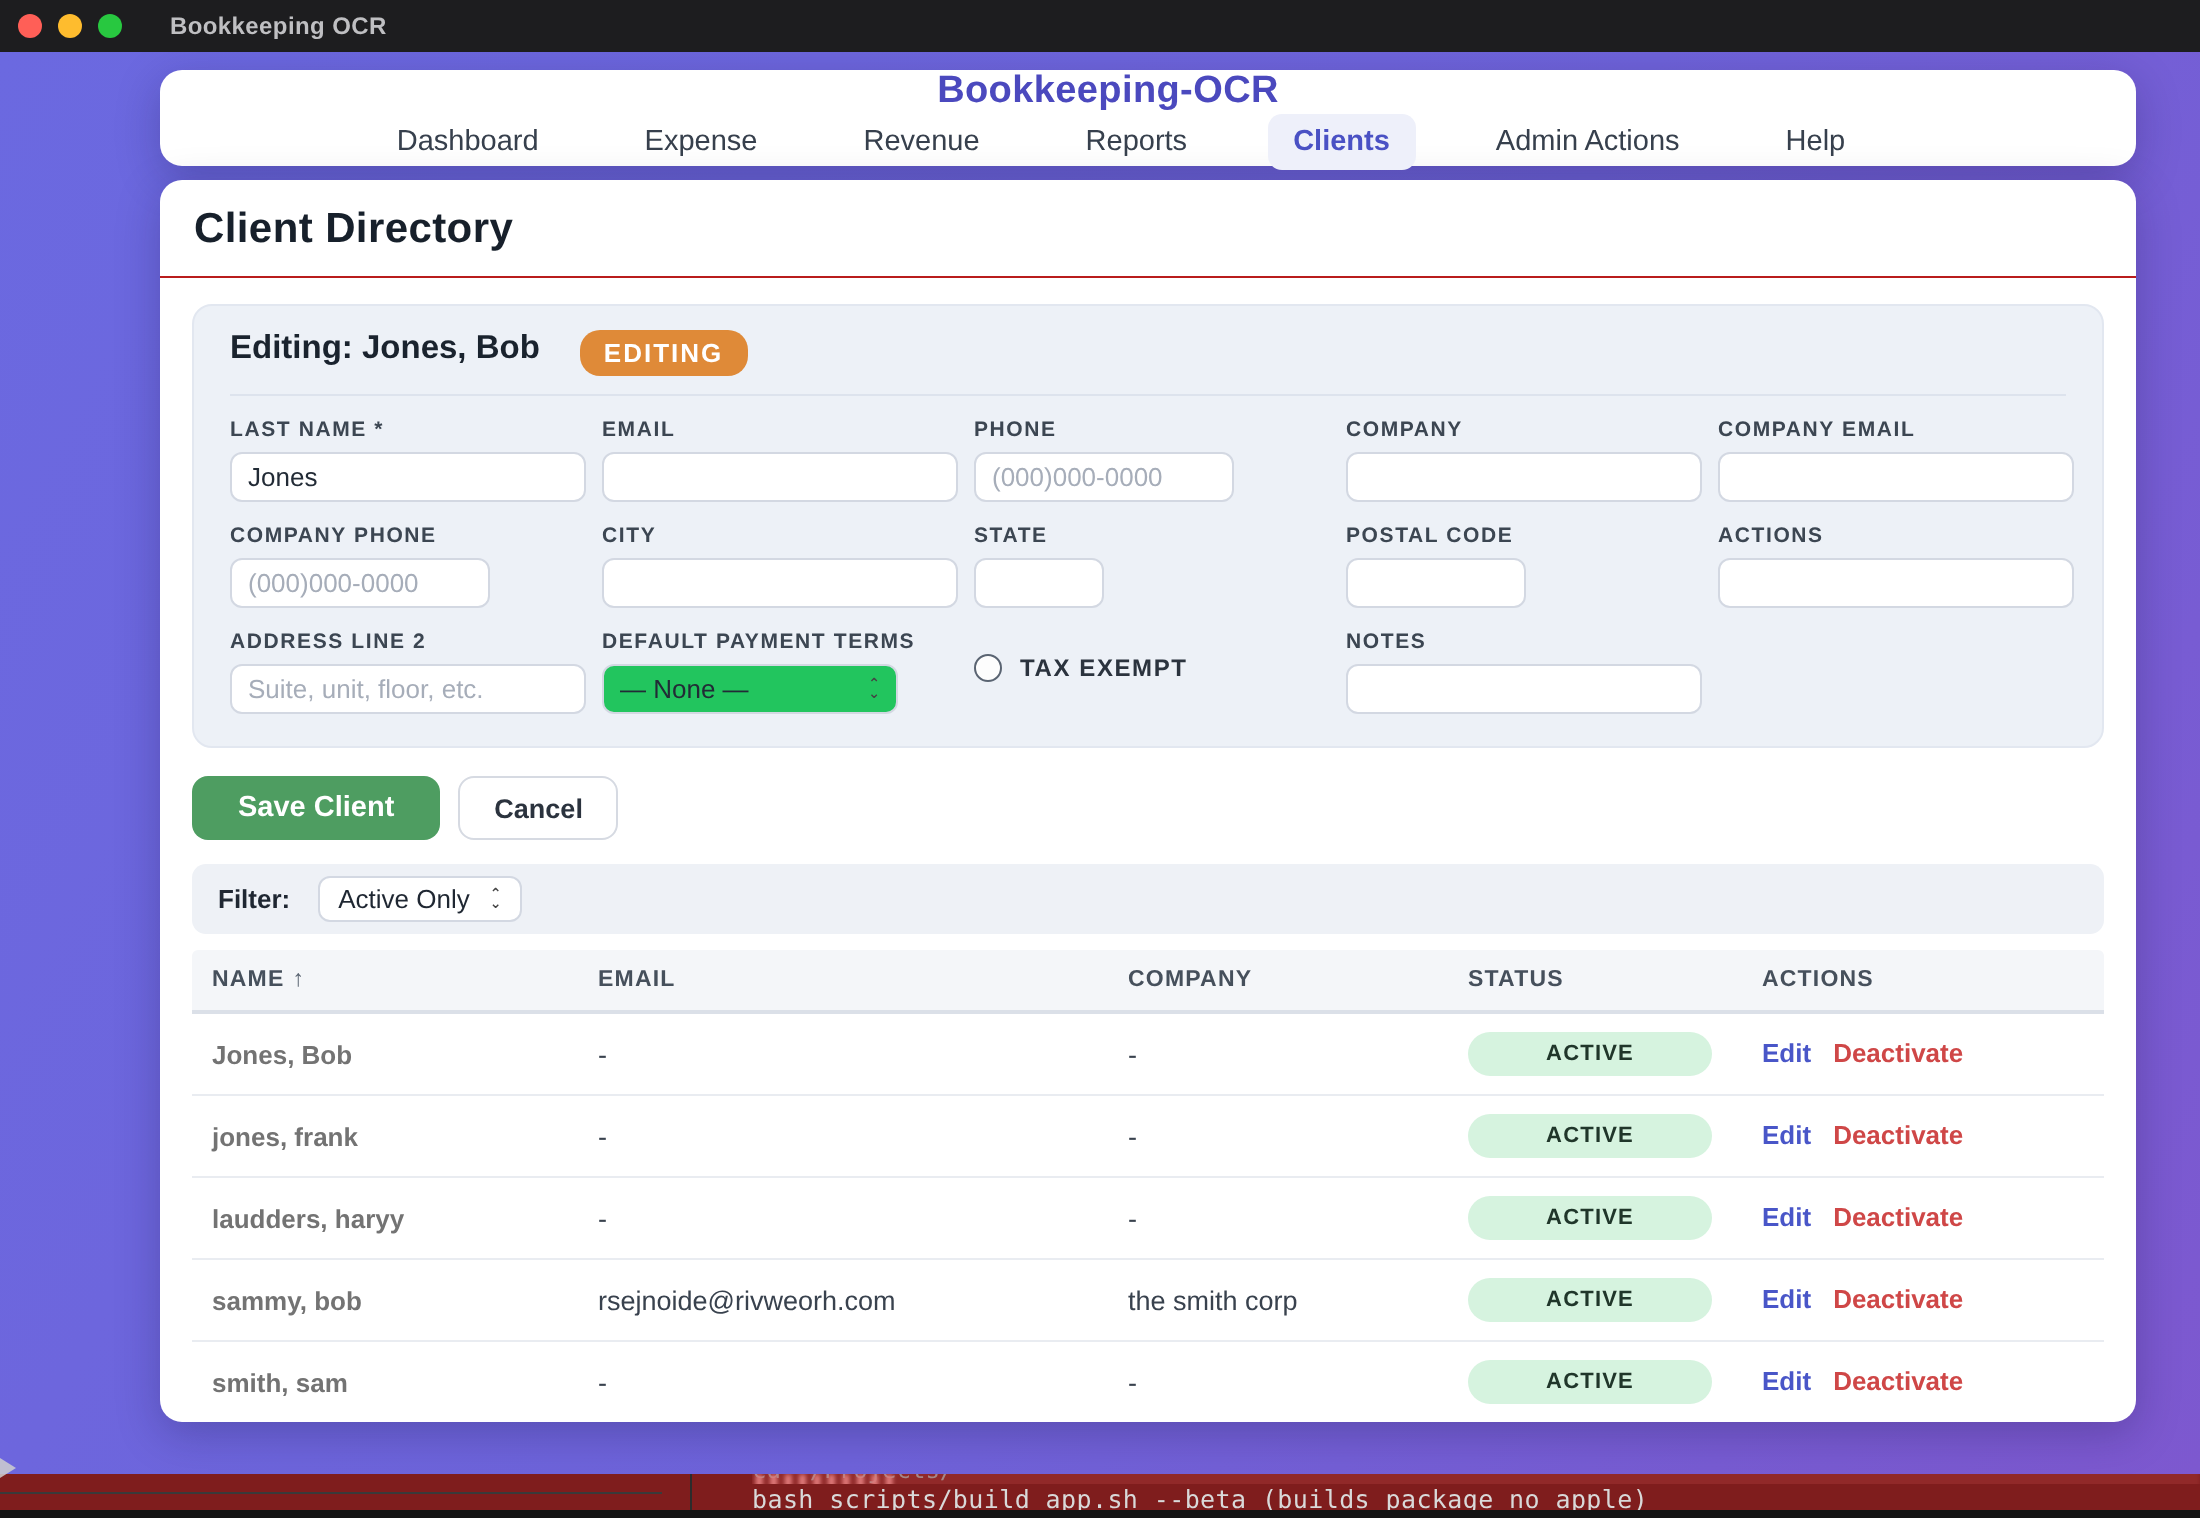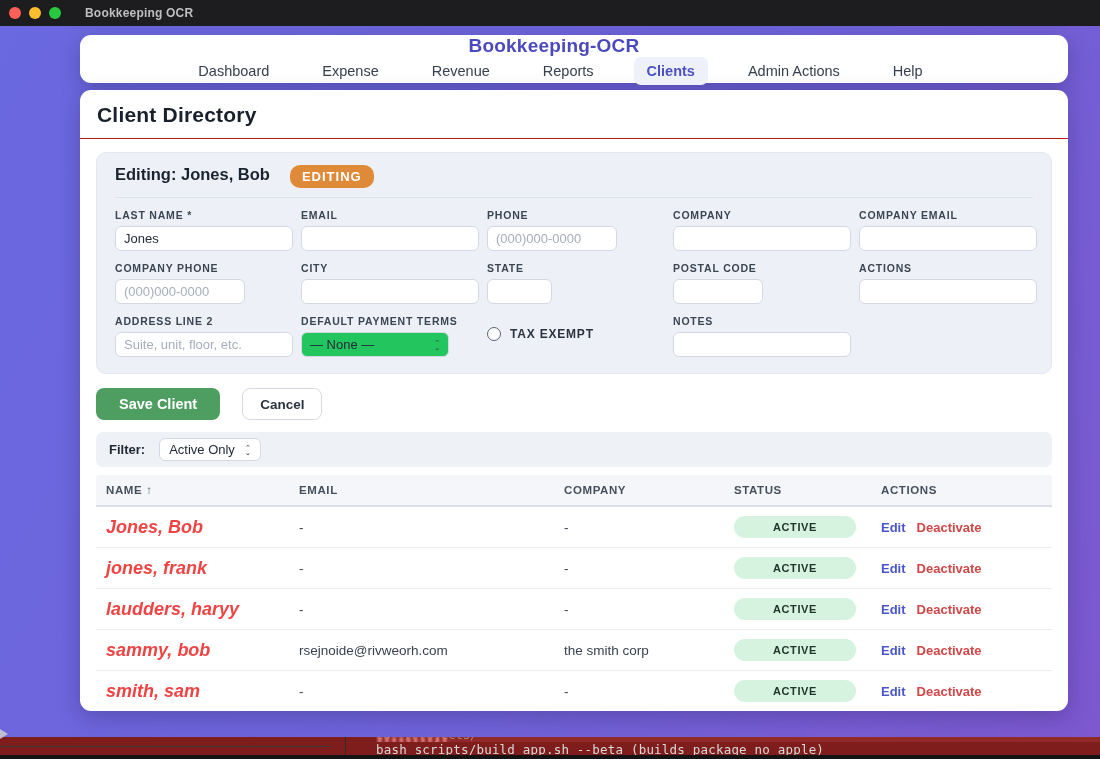--- a/index.html
+++ b/index.html
@@ -48,42 +48,42 @@
 
   .fselect { height:25px; width:148px; background:#22c55e; border:1px solid #d3d8e2; border-radius:6px;
              display:flex; align-items:center; justify-content:space-between; padding:0 8px; font-size:13px; color:#222b36; }
   .updown { display:flex; flex-direction:column; font-size:7px; line-height:5px; color:#444; font-weight:700; }
 
   .checkwrap { display:flex; align-items:center; gap:9px; height:25px; margin-top:17px; }
   .checkbox { width:14px; height:14px; border:1.5px solid #5a6472; border-radius:50%; background:#fdfdfd; }
   .checklabel { font-size:12px; font-weight:700; color:#2b333e; letter-spacing:.8px; }
 
   
-  .btn-row { display:flex; gap:22px; margin:14px 16px 12px; }
+  .btn-row { display:flex; gap:9px; margin:14px 16px 12px; }
   .btn-save { background:#4e9d61; color:#fff; border:none; font-size:14.5px; font-weight:700;
               padding:8px 23px; border-radius:8px; font-family:"Liberation Sans",sans-serif; }
   .btn-cancel { background:#fff; color:#2b333e; border:1px solid #d6dae2; font-size:13.5px; font-weight:600;
                 padding:7px 17px; border-radius:8px; font-family:"Liberation Sans",sans-serif; }
 
   
   .filter-bar { margin:0 16px; background:#eef1f6; border-radius:7px; display:flex; align-items:center;
                 padding:6px 13px; gap:14px; }
   .filter-label { font-size:13px; font-weight:800; color:#1f2732; }
   .filter-select { background:#fff; border:1px solid #d3d8e2; border-radius:6px; height:23px;
                    display:flex; align-items:center; gap:10px; padding:0 9px; font-size:13px; color:#1f2732; }
 
   
   .table { margin:8px 16px 0; }
   .thead { display:grid; grid-template-columns:193px 265px 170px 147px 180px; background:#f4f6f9;
            border-bottom:2px solid #dbe0e8; padding:9px 0 9px 10px; border-radius:3px 3px 0 0; }
   .th { font-size:11.5px; font-weight:700; color:#46505c; letter-spacing:.6px; }
   .sort-arrow { margin-left:4px; color:#5a6472; }
   .trow { display:grid; grid-template-columns:193px 265px 170px 147px 180px; align-items:center;
           padding:0 0 0 10px; height:41px; border-bottom:1px solid #e9ecf1; }
-  .td-name { font-size:18px; font-weight:800; color:#ef4444;font-style:italic; }
+  .td-name { font-size:13px; font-weight:800; color:#737373; }
   .td { font-size:13.5px; color:#39424e; }
   .badge-active { display:inline-block; width:122px; text-align:center; background:#d6f3df; color:#20362a;
                   font-size:11px; font-weight:800; letter-spacing:.6px; padding:5px 0; border-radius:12px; }
   .link-edit { color:#4956c8; font-size:13px; font-weight:700; margin-right:11px; text-decoration:none; }
   .link-deact { color:#cf4747; font-size:13px; font-weight:700; text-decoration:none; }
 
   
   .terminal { height:18px; background:#7f1d1d; display:flex; position:relative; }
   .term-left { width:346px; border-right:1px solid #2c2c2c; position:relative; }
   .term-left .rule { position:absolute; top:9px; left:0; right:14px; border-top:1px solid #3a3a3a; }

